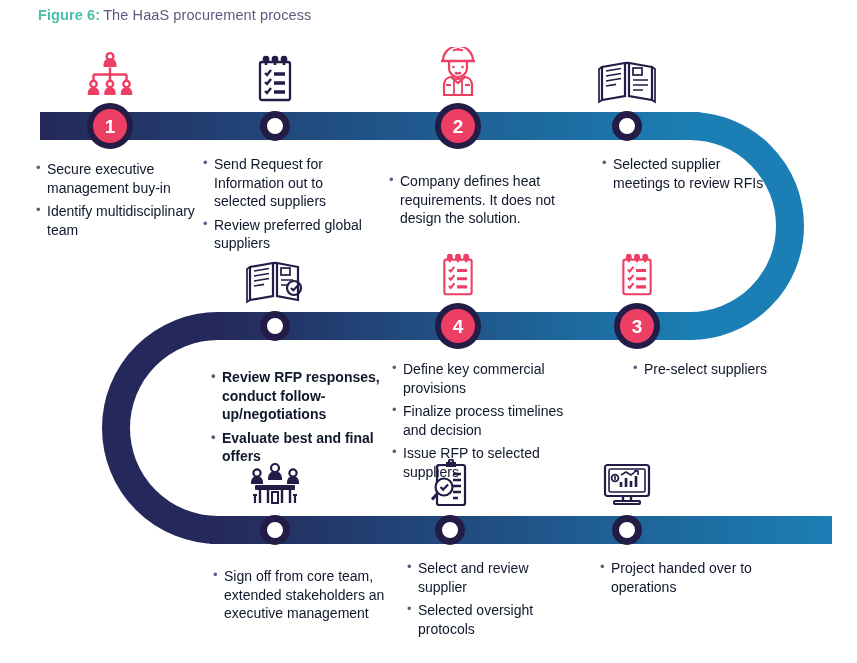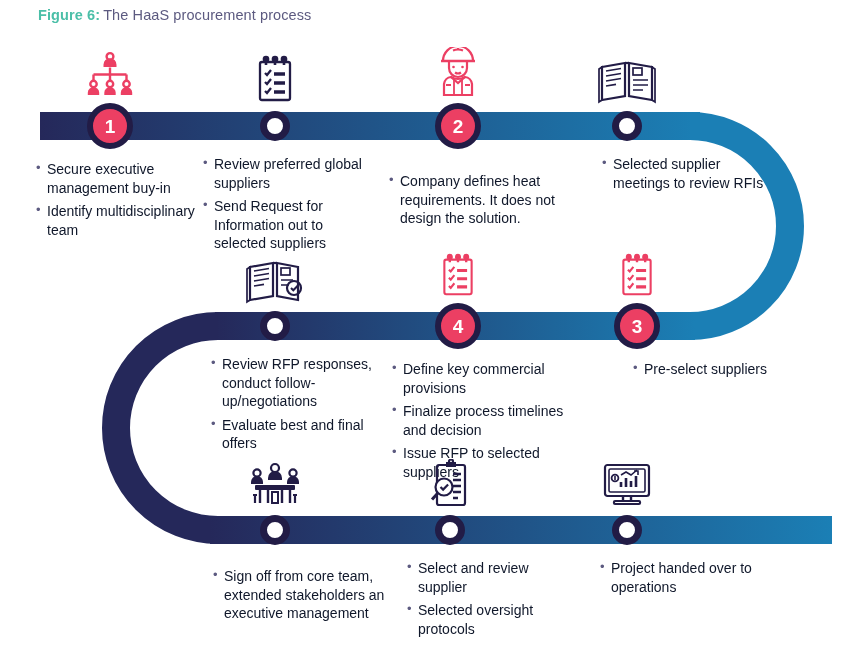--- a/index.html
+++ b/index.html
@@ -197,22 +197,22 @@
           <path d="M12 18 l2 2 l4 -5"></path>
           <path d="M12 27 l2 2 l4 -5"></path>
           <path d="M12 36 l2 2 l4 -5"></path>
           <path d="M21 19 h11 M21 28 h11 M21 37 h11" stroke-width="3.4"></path>
         </g>
       </svg>
     </div>
     <div class="node plain" style="left:0; top:0;"></div>
     <div class="station-text" style="left:14px; top:29px;">
       <ul>
+        <li>Send Request for Information out to selected suppliers</li>
         <li>Review preferred global suppliers</li>
-        <li>Send Request for Information out to selected suppliers</li>
       </ul>
     </div>
   </div>
 
   <div class="station" style="left:458px; top:126px;">
     <div class="station-icon" style="left:0; top:-27px;">
       <svg width="46" height="52" viewBox="0 0 46 52">
         <g stroke="#ec3f63" stroke-width="2.2" fill="none">
           <path d="M8 14 a15 15 0 0 1 30 0 Z"></path>
           <path d="M23 2 v-1"></path>
@@ -326,21 +326,21 @@
           <path d="M8 14 l15 -2.5 M8 19 l15 -2.5 M8 24 l15 -2.5 M8 29 l10 -1.6" stroke-width="1.7"></path>
           <rect x="35" y="11" width="9" height="7" stroke-width="1.7"></rect>
           <path d="M35 23 h12 M35 28 h8" stroke-width="1.7"></path>
           <path d="M1 12 L4 10 v33 l-3 2 Z" stroke-width="1.7"></path>
           <circle cx="48" cy="31" r="7"></circle>
           <path d="M45 31 l2.3 2.3 l4.4 -4.6" stroke-width="2"></path>
         </g>
       </svg>
     </div>
     <div class="node plain" style="left:0; top:0;"></div>
-    <div class="station-text" style="left:22px; top:29px;">
+    <div class="station-text" style="left:22px; top:42px;font-weight:bold;">
       <ul>
         <li>Review RFP responses, conduct follow-up/negotiations</li>
         <li>Evaluate best and final offers</li>
       </ul>
     </div>
   </div>
 
   <div class="station" style="left:275px; top:530px;">
     <div class="station-icon" style="left:0; top:-21px;">
       <svg width="54" height="48" viewBox="0 0 54 48">

